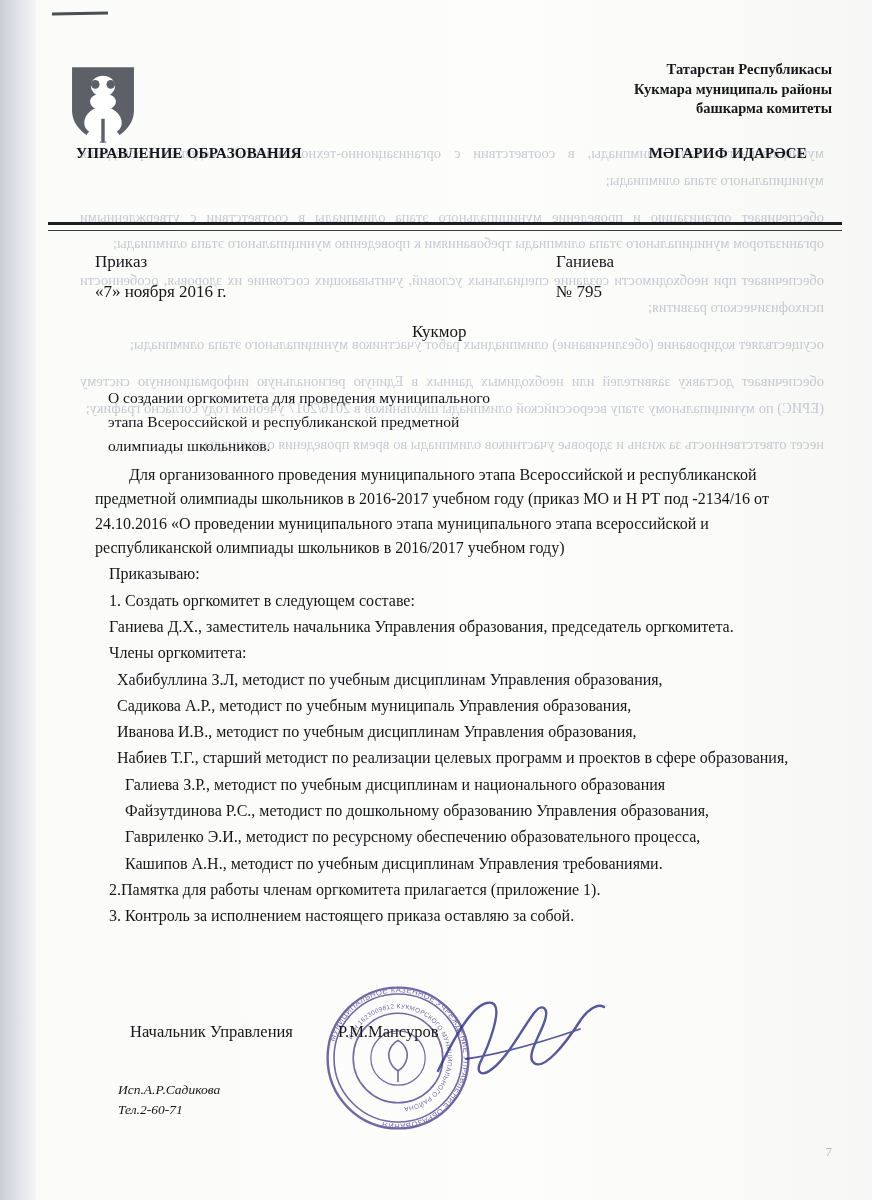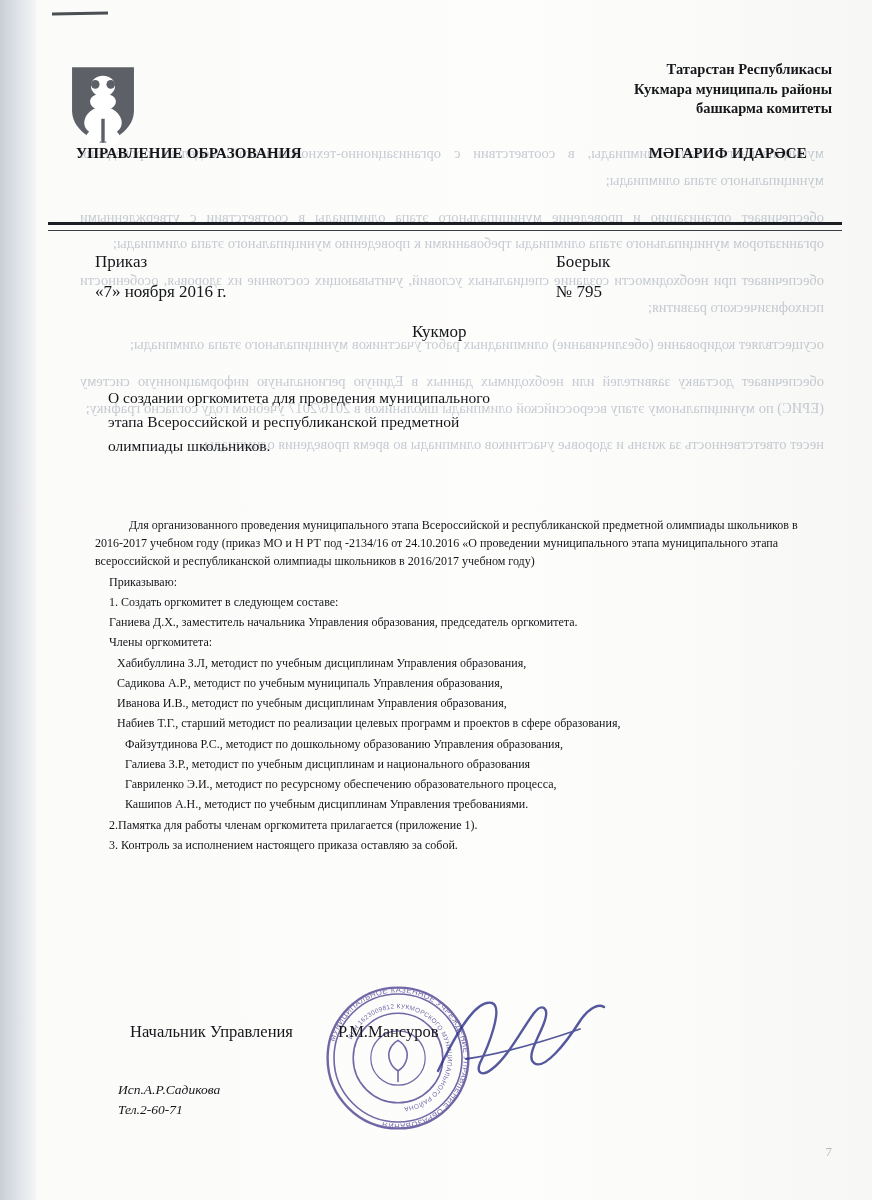--- a/index.html
+++ b/index.html
@@ -120,22 +120,22 @@
     top: 386px;
     width: 420px;
     font-size: 15.5px;
     line-height: 1.55;
   }
 
   .body {
     position: absolute;
     left: 95px;
     right: 60px;
-    top: 516px;
-    font-size: 12px;
+    top: 463px;
+    font-size: 16px;
     line-height: 1.52;
   }
   .body p { margin: 0 0 2px 0; }
   .indent { text-indent: 34px; }
   .pad-l { padding-left: 14px; }
   .pad-l2 { padding-left: 22px; }
   .pad-l3 { padding-left: 30px; }
 
   
   .sign {
@@ -240,43 +240,43 @@
       <div class="dept dept-left">УПРАВЛЕНИЕ ОБРАЗОВАНИЯ</div>
       <div class="dept dept-right">МӘГАРИФ ИДАРӘСЕ</div>
     </div>
 
     <div class="rule"></div>
     <div class="rule thin"></div>
 
     <div class="order">
       <div class="order-row">
         <span class="ol">Приказ</span>
-        <span class="orr">Боерык</span>
+        <span class="orr">Ганиева</span>
       </div>
       <div class="order-row">
         <span class="ol">«7» ноября  2016 г.</span>
         <span class="orr">№ 795</span>
       </div>
     </div>
     <div class="city">Кукмор</div>
 
     <div class="subject">О создании оргкомитета для проведения муниципального этапа Всероссийской и республиканской предметной олимпиады школьников.</div>
 
     <div class="body">
       <p class="indent">Для организованного проведения муниципального этапа Всероссийской и республиканской предметной олимпиады школьников в 2016-2017 учебном году (приказ МО и Н РТ под -2134/16 от 24.10.2016 «О проведении муниципального этапа муниципального этапа всероссийской и республиканской олимпиады школьников в 2016/2017 учебном году)</p>
       <p class="pad-l">Приказываю:</p>
       <p class="pad-l">1.  Создать оргкомитет в следующем составе:</p>
       <p class="pad-l">Ганиева Д.Х., заместитель начальника Управления образования, председатель оргкомитета.</p>
       <p class="pad-l">Члены оргкомитета:</p>
       <p class="pad-l2">Хабибуллина З.Л, методист по учебным дисциплинам Управления образования,</p>
       <p class="pad-l2">Садикова А.Р., методист по учебным муниципаль Управления образования,</p>
       <p class="pad-l2">Иванова И.В., методист по учебным дисциплинам Управления образования,</p>
       <p class="pad-l2">Набиев Т.Г., старший методист по реализации целевых программ и проектов в сфере   образования,</p>
+      <p class="pad-l3">Галиева З.Р., методист по учебным дисциплинам и национального образования</p>
       <p class="pad-l3">Файзутдинова Р.С., методист по дошкольному образованию Управления образования,</p>
-      <p class="pad-l3">Галиева З.Р., методист по учебным дисциплинам и национального образования</p>
       <p class="pad-l3">Гавриленко Э.И., методист по ресурсному обеспечению образовательного процесса,</p>
       <p class="pad-l3">Кашипов А.Н., методист по учебным дисциплинам Управления требованиями.</p>
       <p class="pad-l">2.Памятка для работы членам оргкомитета прилагается (приложение 1).</p>
       <p class="pad-l">3.  Контроль за исполнением настоящего приказа оставляю за собой.</p>
     </div>
 
     <div class="stamp">
       <svg viewBox="0 0 200 200" width="160" height="160" aria-hidden="true">
         <defs>
           <path id="outerArc" d="M100,100 m-82,0 a82,82 0 1,1 164,0 a82,82 0 1,1 -164,0"></path>

